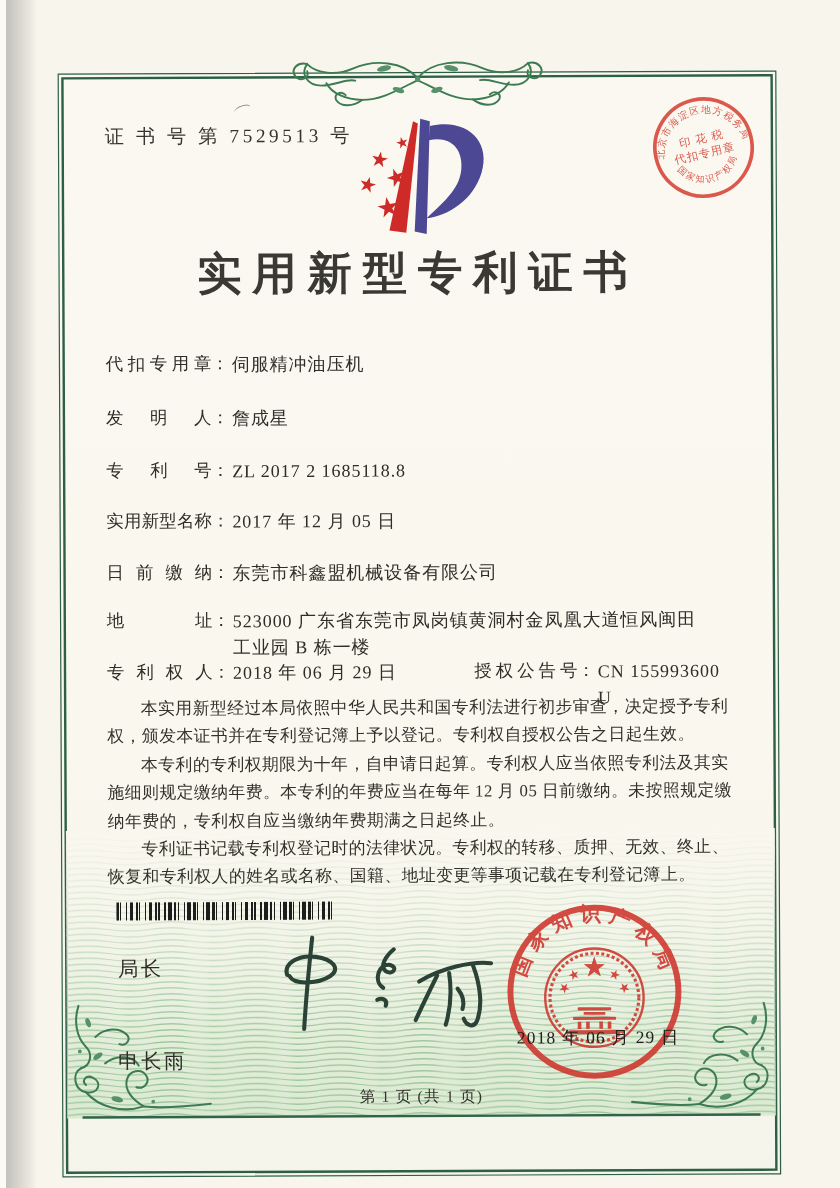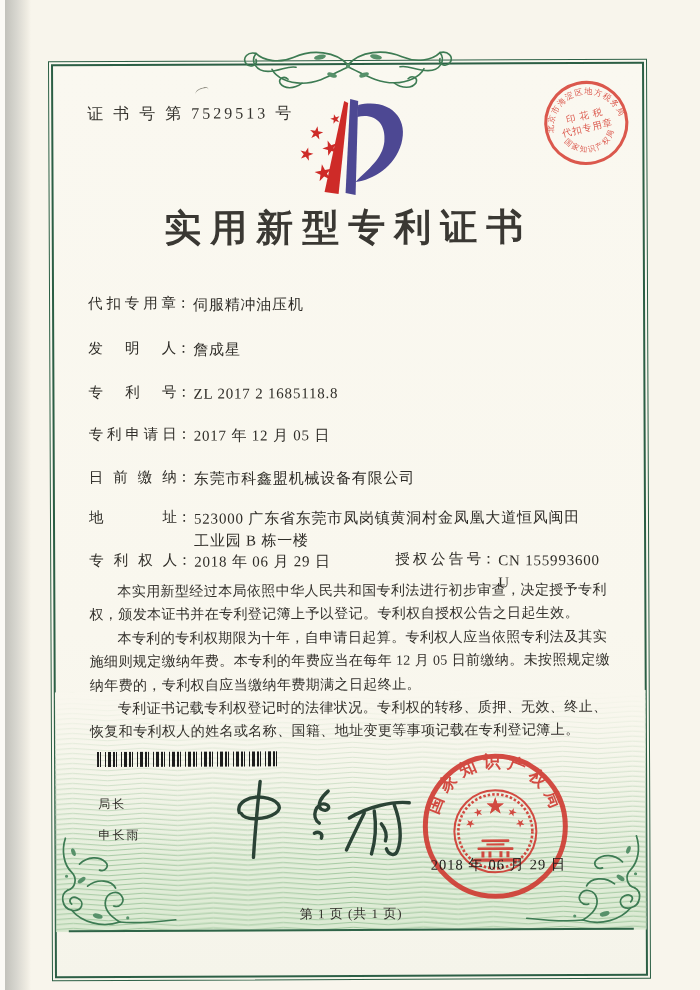--- a/index.html
+++ b/index.html
@@ -49,24 +49,24 @@
   .body-text{position:absolute;left:38px;top:518px;width:526px;color:#33312c;
         font-size:14px;line-height:23.4px;letter-spacing:0.4px;}
   .body-text p{margin:0;text-indent:2em;}
 
   .barcode{position:absolute;left:45px;top:690px;width:183px;height:15px;
         background:
          repeating-linear-gradient(90deg,#1d1d1d 0 2px,transparent 2px 3px,
            #1d1d1d 3px 4px,transparent 4px 8px,#1d1d1d 8px 9px,transparent 9px 11px,
            #1d1d1d 11px 14px,transparent 14px 16px);}
 
-  .signer{position:absolute;left:46px;color:#2e2c27;font-size:12px;letter-spacing:2px;
+  .signer{position:absolute;left:46px;color:#2e2c27;font-size:17px;letter-spacing:2px;
         font-family:Liberation Serif, serif;}
   .signer.t1{top:734px;}
-  .signer.t2{top:765px;}
+  .signer.t2{top:811px;}
   .signature{position:absolute;left:145px;top:700px;width:220px;height:112px;}
 
   .cnipa-seal{position:absolute;left:368px;top:691px;width:150px;height:150px;}
   .seal-date{position:absolute;left:362px;top:795px;width:168px;text-align:center;
         font-size:14.5px;color:#22201d;letter-spacing:1px;z-index:6;}
 
   .tax-seal{position:absolute;left:492px;top:18px;width:90px;height:90px;
         transform:rotate(-13deg);opacity:0.92;}
 
   .page-footer{position:absolute;left:0;top:844px;width:100%;text-align:center;
@@ -191,21 +191,21 @@
       <span class="f-label">发明人</span>
         <span class="f-colon">：</span>
       <span class="f-value">詹成星</span>
     </div>
     <div class="f-row" style="top:321px">
       <span class="f-label">专利号</span>
         <span class="f-colon">：</span>
       <span class="f-value">ZL 2017 2 1685118.8</span>
     </div>
     <div class="f-row" style="top:363px">
-      <span class="f-label">专利申请日</span>
+      <span class="f-label">实用新型名称</span>
         <span class="f-colon">：</span>
       <span class="f-value">2017 年 12 月 05 日</span>
     </div>
     <div class="f-row" style="top:406px">
       <span class="f-label">日前缴纳</span>
         <span class="f-colon">：</span>
       <span class="f-value">东莞市科鑫盟机械设备有限公司</span>
     </div>
     <div class="f-row" style="top:446px">
       <span class="f-label">地址</span>

